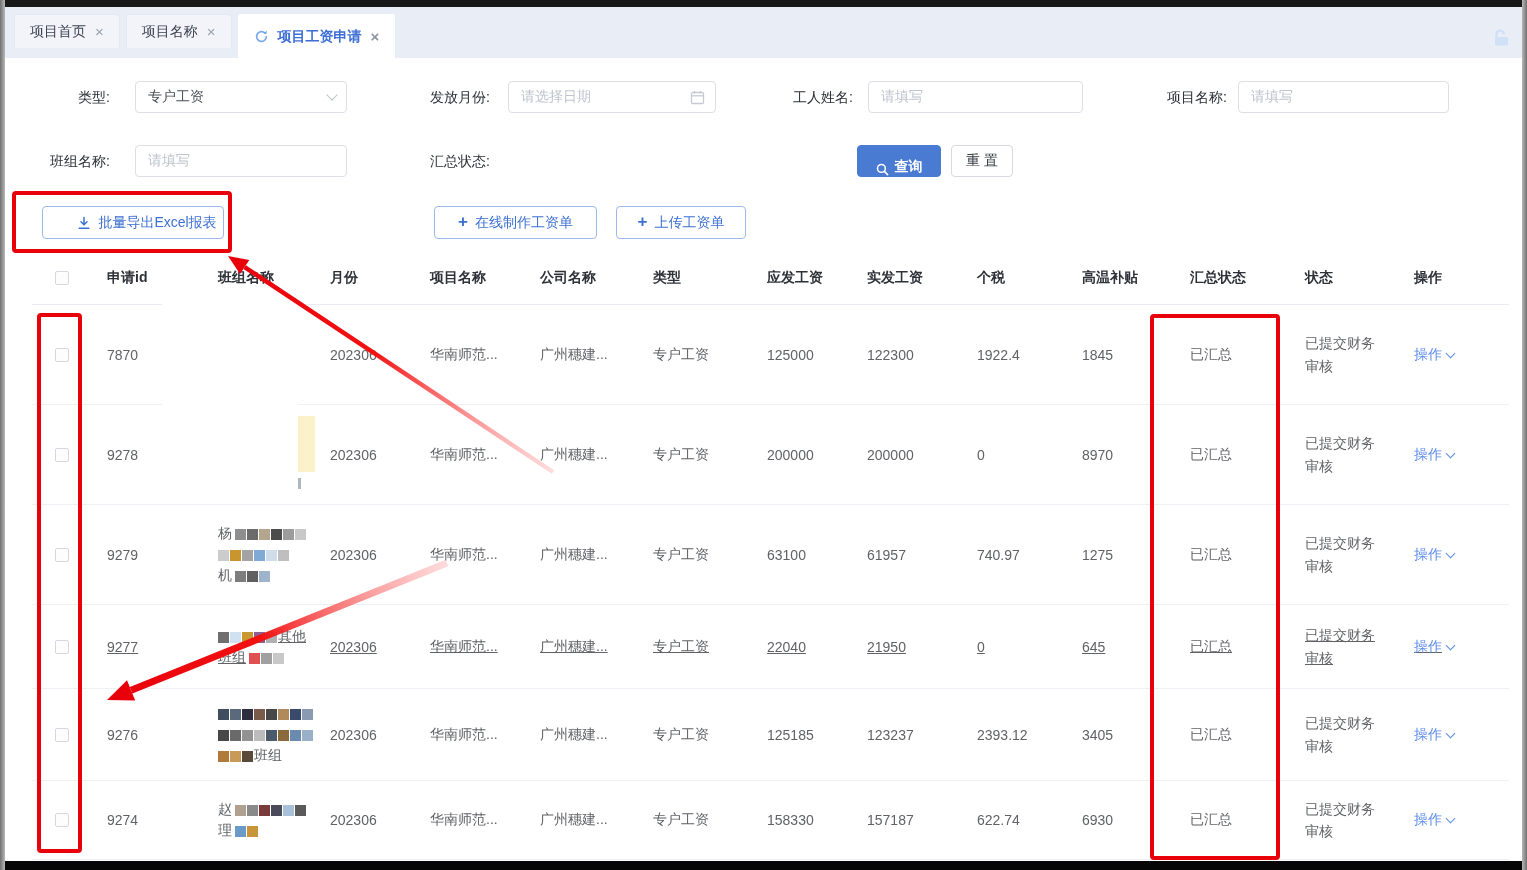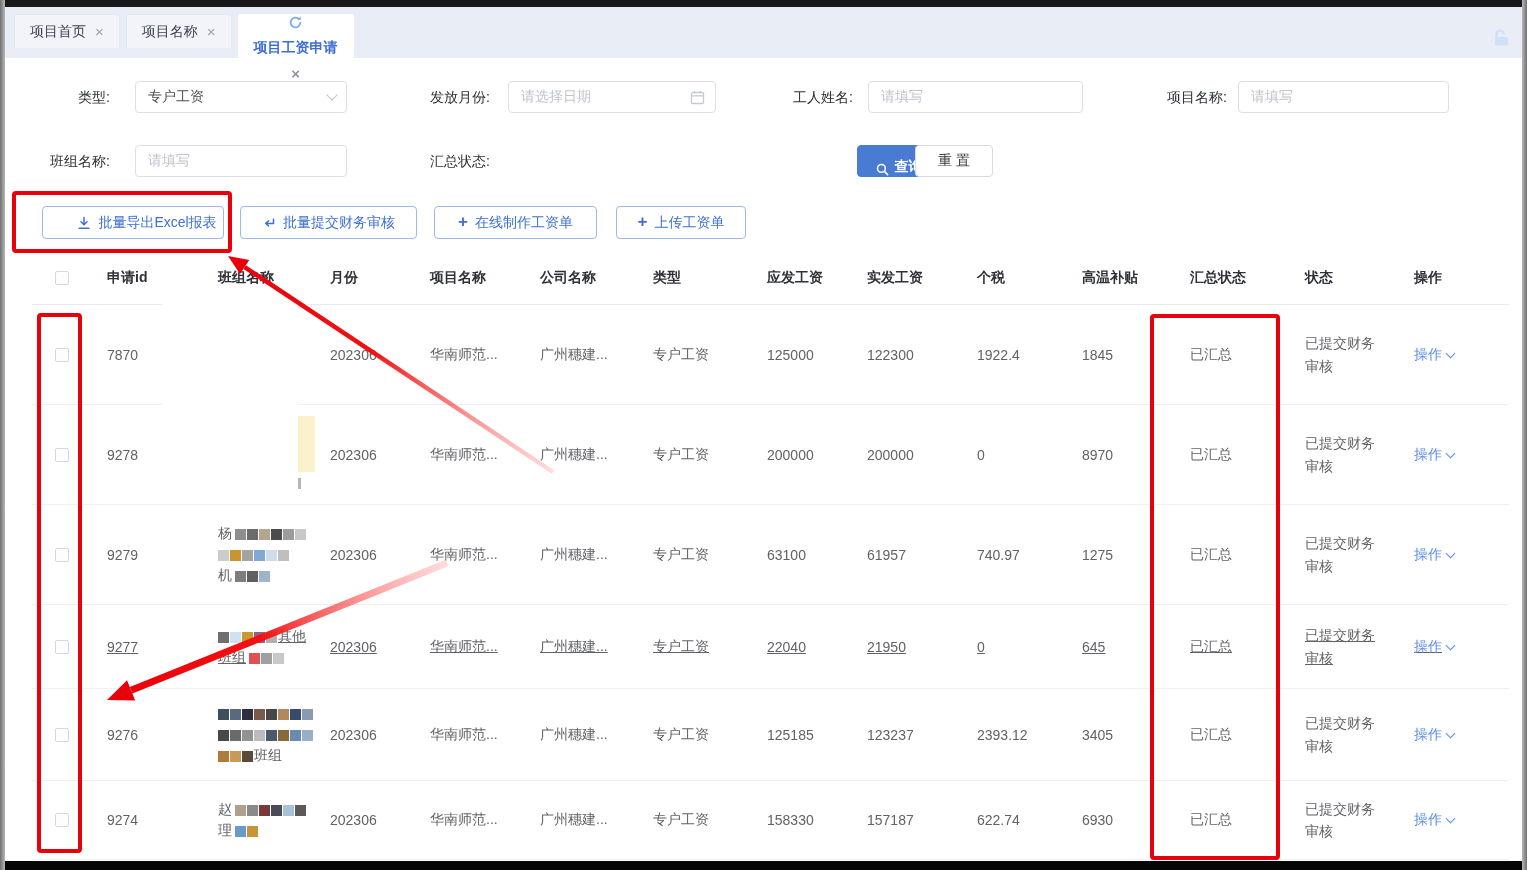--- a/index.html
+++ b/index.html
@@ -11,21 +11,21 @@
   .edge-left{left:0;top:0;width:5px;height:100%;background:linear-gradient(to right,#707070,#b8b8b8);}
   .edge-right{right:0;top:0;width:5px;height:100%;background:linear-gradient(to left,#707070,#b8b8b8);}
   .content{position:absolute;left:5px;top:7px;width:1517px;height:854px;background:#fff;border-radius:32px;}
 
   
   .tabbar{position:relative;height:51px;background:#e9edf6;display:flex;padding-left:9px;}
   .tab{margin-top:7px;height:34px;display:flex;align-items:center;gap:9px;padding:0 15px;
        background:#f2f4fa;border:1px solid #e4e8f1;border-bottom:none;border-radius:3px 3px 0 0;
        font-size:14px;color:#3c4250;margin-right:6px;cursor:pointer;}
   .tab .close{color:#9aa0ab;font-size:15px;line-height:1;}
-  .tab.active{background:#ffffff;height:44px;border-color:#fff;color:#3d6ed6;font-weight:bold;flex-direction:column;}
+  .tab.active{background:#ffffff;height:44px;border-color:#fff;color:#3d6ed6;font-weight:bold;}
   .tab.active .close{color:#8d94a1;}
   .lock{position:absolute;right:10px;top:20px;}
 
   
   .fl-label{position:absolute;height:32px;line-height:32px;font-size:14px;color:#2b2f36;text-align:right;}
   .fl-ctl{position:absolute;height:32px;border:1px solid #dcdfe6;border-radius:4px;background:#fff;
           display:flex;align-items:center;padding:0 10px 0 12px;font-size:14px;color:#555;}
   .fl-ctl .ph{color:#bfc4cd;flex:1;}
   .fl-ctl .val{color:#4a4e57;flex:1;}
   .chev{width:8px;height:8px;border-right:1.4px solid #c0c4cc;border-bottom:1.4px solid #c0c4cc;
@@ -133,40 +133,32 @@
 
     <div class="btn btn-primary" style="left:852px;top:138px;width:84px;">
       <span style="display:flex;">
         <svg width="13" height="13" viewBox="0 0 13 13">
             <circle cx="5.4" cy="5.4" r="3.9" fill="none" stroke="#fff" stroke-width="1.5"></circle>
             <line x1="8.4" y1="8.4" x2="11.6" y2="11.6" stroke="#fff" stroke-width="1.5" stroke-linecap="round"></line>
           </svg>
       </span>
       <span style="font-weight:600;">查询</span>
     </div>
-    <div class="btn btn-plain" style="left:910px;top:138px;width:78px;">
+    <div class="btn btn-plain" style="left:946px;top:138px;width:62px;">
       <span>重 置</span>
     </div>
 
     <div class="abtn" style="left:37px;width:182px;padding-left:28px;">
       <span style="display:flex;">
         <svg width="14" height="14" viewBox="0 0 14 14">
             <path d="M7 1.5v7M4 5.8 7 8.8 10 5.8" fill="none" stroke="#3d70d2" stroke-width="1.5" stroke-linecap="round" stroke-linejoin="round"></path>
             <line x1="2.2" y1="12.2" x2="11.8" y2="12.2" stroke="#3d70d2" stroke-width="1.5" stroke-linecap="round"></line>
           </svg>
       </span>
       <span>批量导出Excel报表</span>
-    </div>
-    <div class="abtn" style="left:235px;width:177px;">
-      <span style="display:flex;">
-        <svg width="14" height="14" viewBox="0 0 14 14">
-            <path d="M11.5 3.2v4.2H4.4M6.6 4.8 3.8 7.4l2.8 2.6" fill="none" stroke="#3d70d2" stroke-width="1.5" stroke-linecap="round" stroke-linejoin="round"></path>
-          </svg>
-      </span>
-      <span>批量提交财务审核</span>
     </div>
     <div class="abtn" style="left:429px;width:163px;">
       <span class="plus">+</span>
       <span>在线制作工资单</span>
     </div>
     <div class="abtn" style="left:611px;width:130px;">
       <span class="plus">+</span>
       <span>上传工资单</span>
     </div>
 

